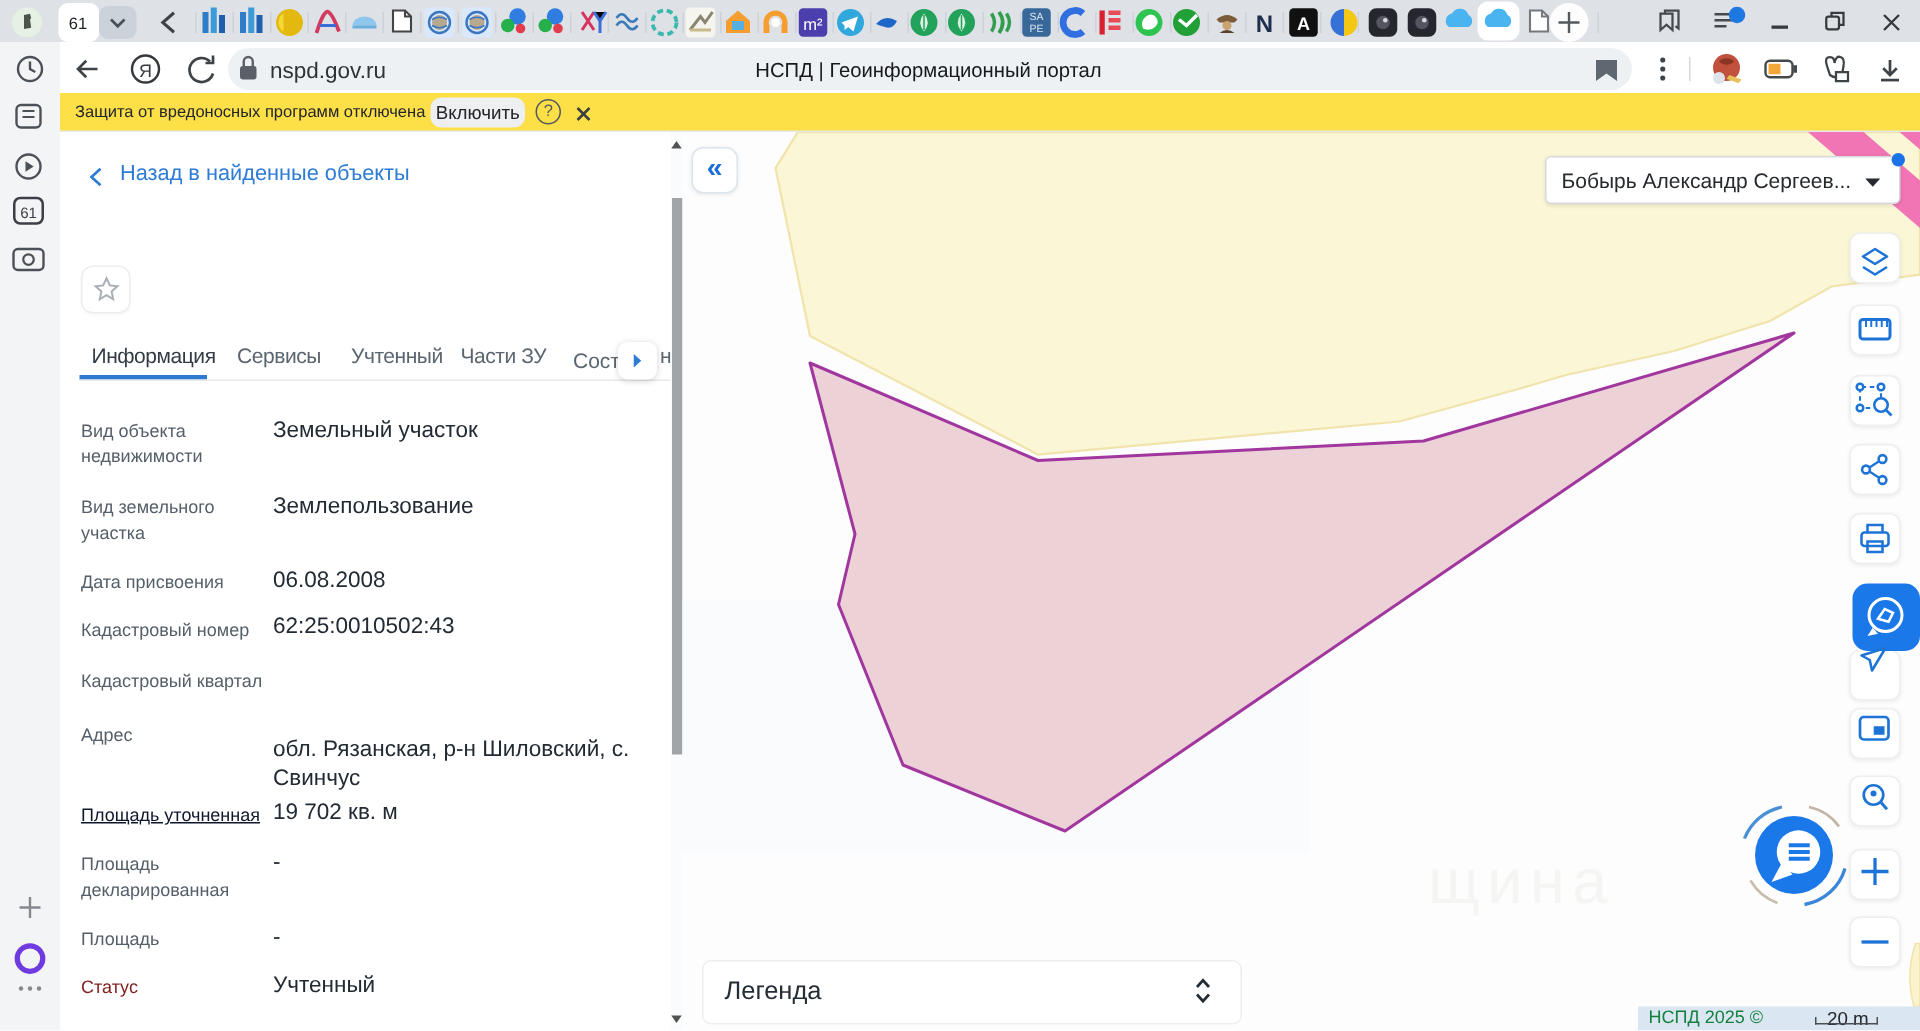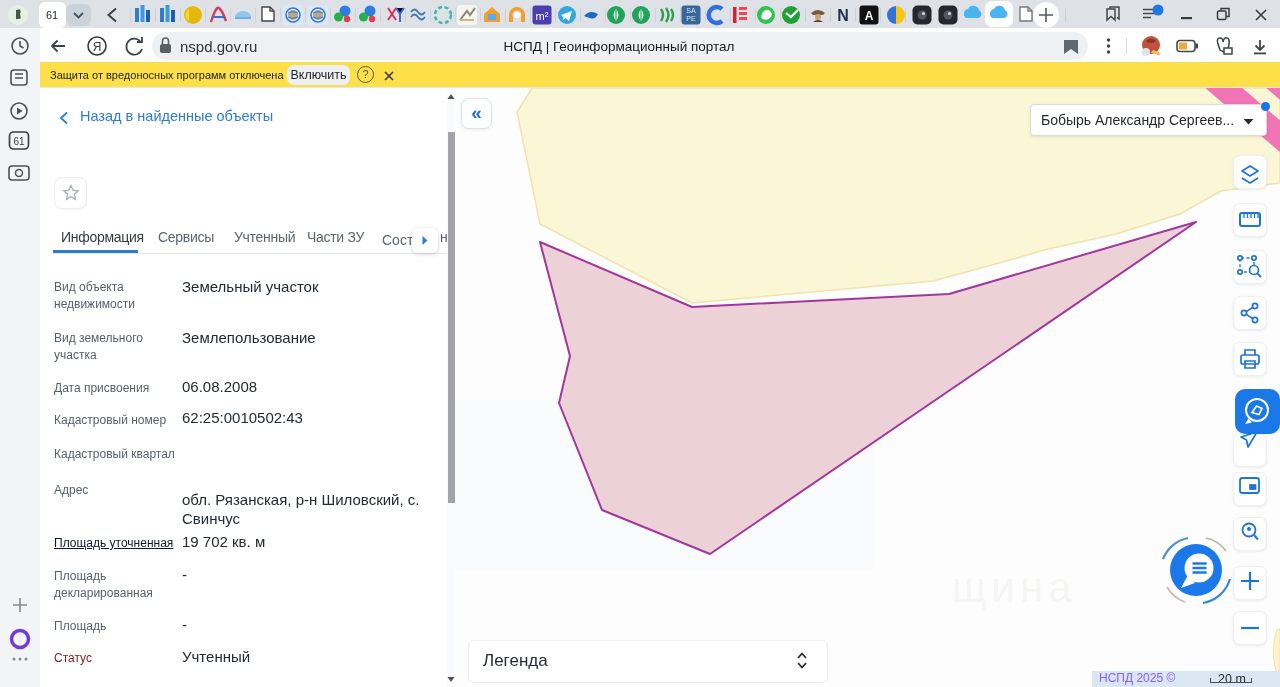--- a/index.html
+++ b/index.html
@@ -330,21 +330,21 @@
       </svg>
     <span class="abs" style="left:806px;top:14px;width:9px;height:9px;background:#1b73e8;border-radius:50%;"></span>
 
     <span class="abs" style="left:13px;top:552px;width:360px;height:43px;background:#fff;border:1px solid #eceeef;border-radius:6px;"></span>
     <span class="abs" style="left:28px;top:563px;font-size:17px;color:#242c34;">Легенда</span>
     <svg class="abs" style="left:341px;top:563px;" width="12" height="19">
         <path d="M2 7 L6 2.5 L10 7 M2 12 L6 16.5 L10 12" stroke="#242c34" stroke-width="1.8" fill="none"></path>
       </svg>
 
     <span class="abs" style="left:637px;top:583px;width:188px;height:16px;background:#dae7f3;"></span>
-    <span class="abs" style="left:644px;top:583px;font-size:12px;color:#8b5cf6;">НСПД 2025 ©</span>
+    <span class="abs" style="left:644px;top:583px;font-size:12px;color:#15803d;">НСПД 2025 ©</span>
     <span class="abs" style="left:763px;top:584px;font-size:12.5px;color:#26292d;">20 m</span>
     <span class="abs" style="left:755px;top:590px;width:42px;height:5px;border-left:1px solid #4a4e52;border-right:1px solid #4a4e52;border-bottom:1px solid #4a4e52;"></span>
 
     <span class="mbtn" style="top:67px;"></span>
     <span class="mbtn" style="top:115px;"></span>
     <span class="mbtn" style="top:162px;"></span>
     <span class="mbtn" style="top:208px;"></span>
     <span class="mbtn" style="top:254px;"></span>
     <span class="mbtn" style="top:345px;"></span>
     <span class="mbtn" style="top:384px;"></span>

